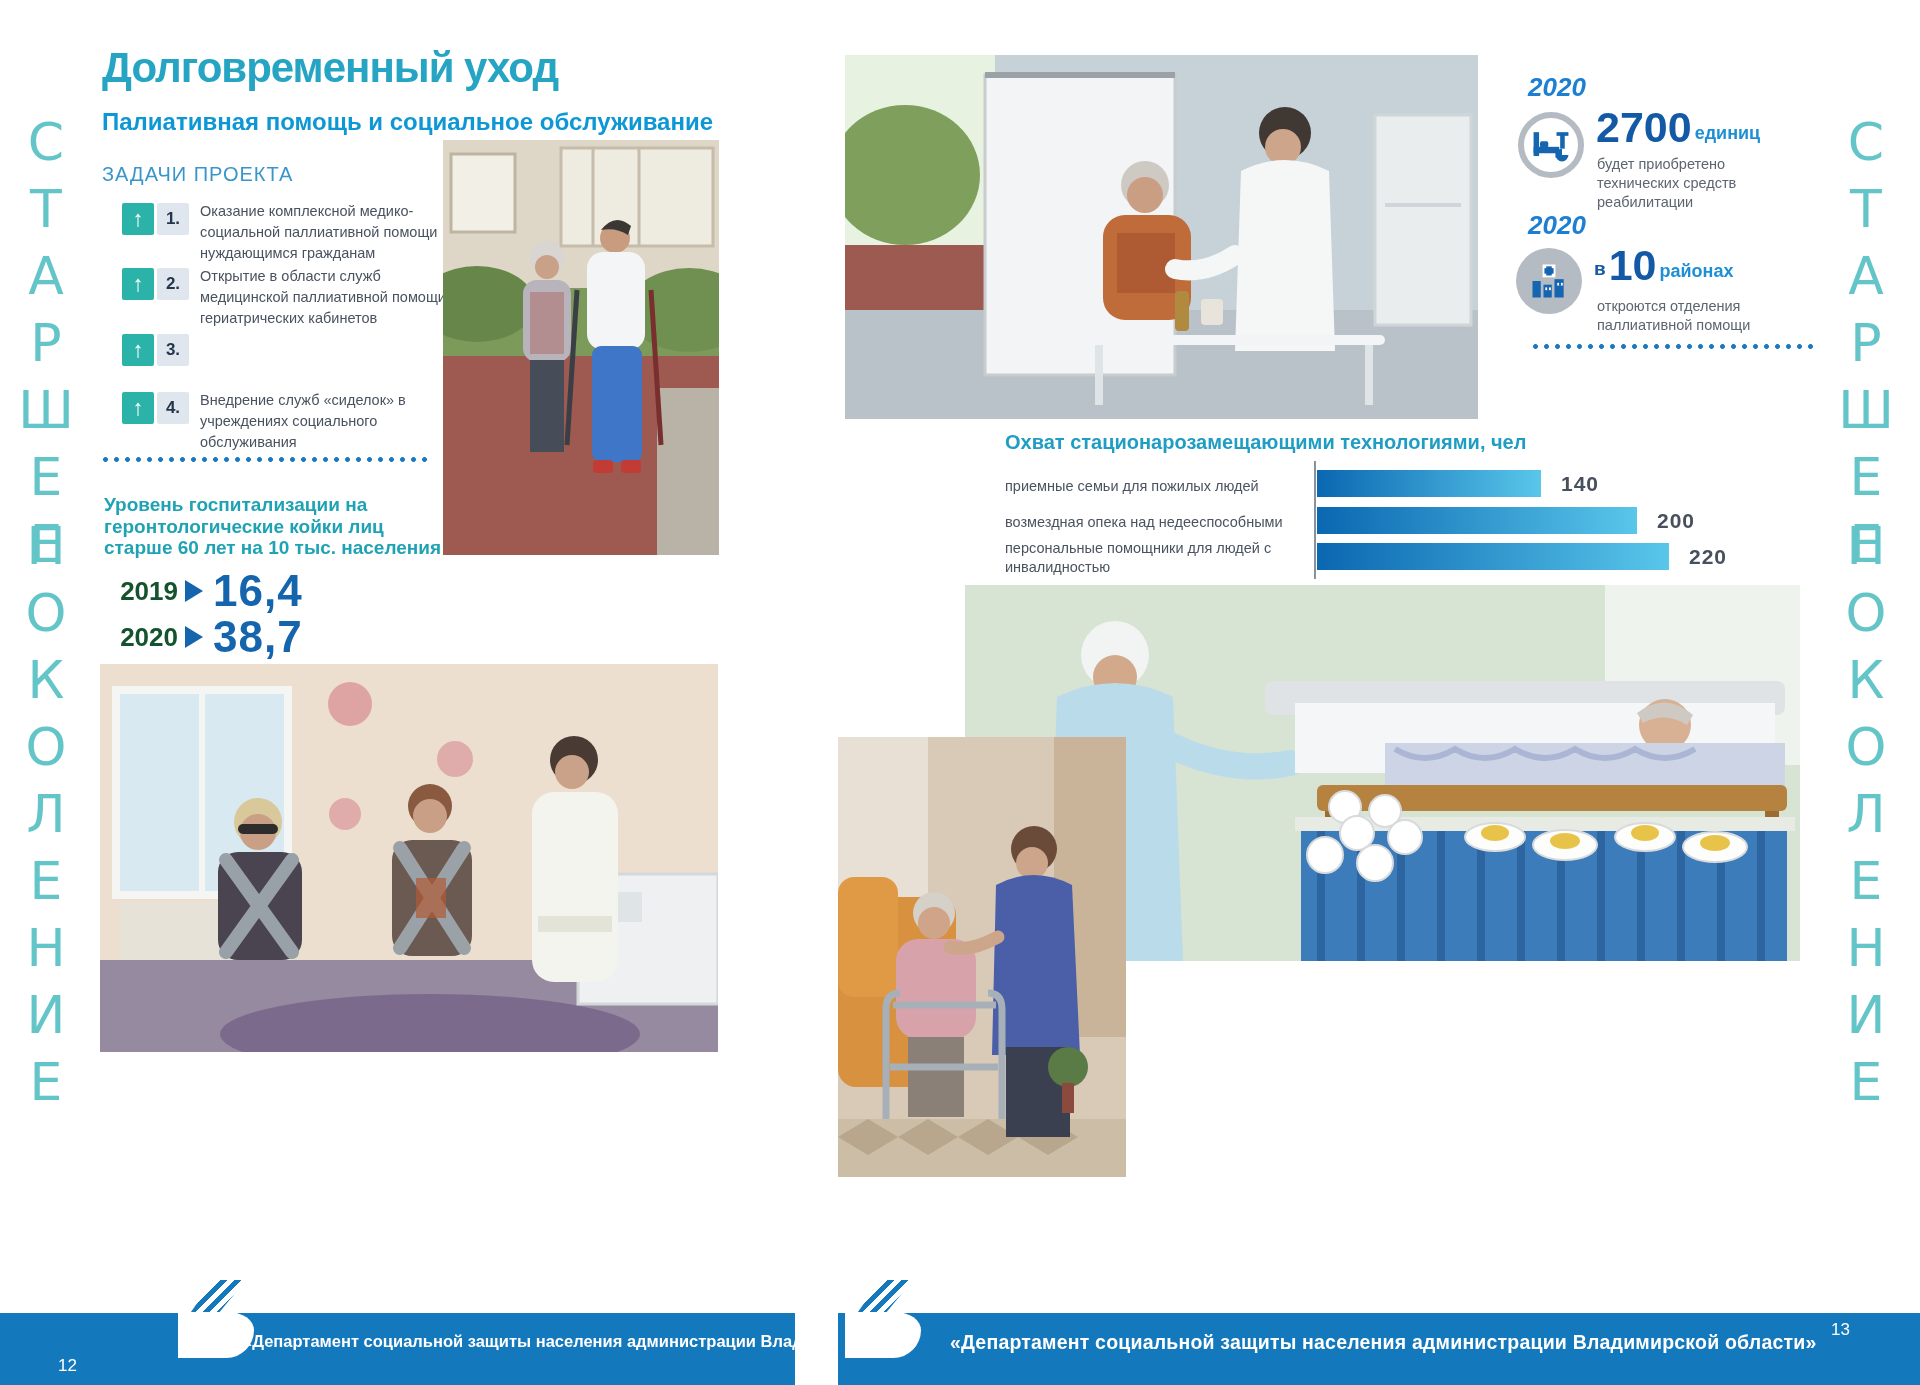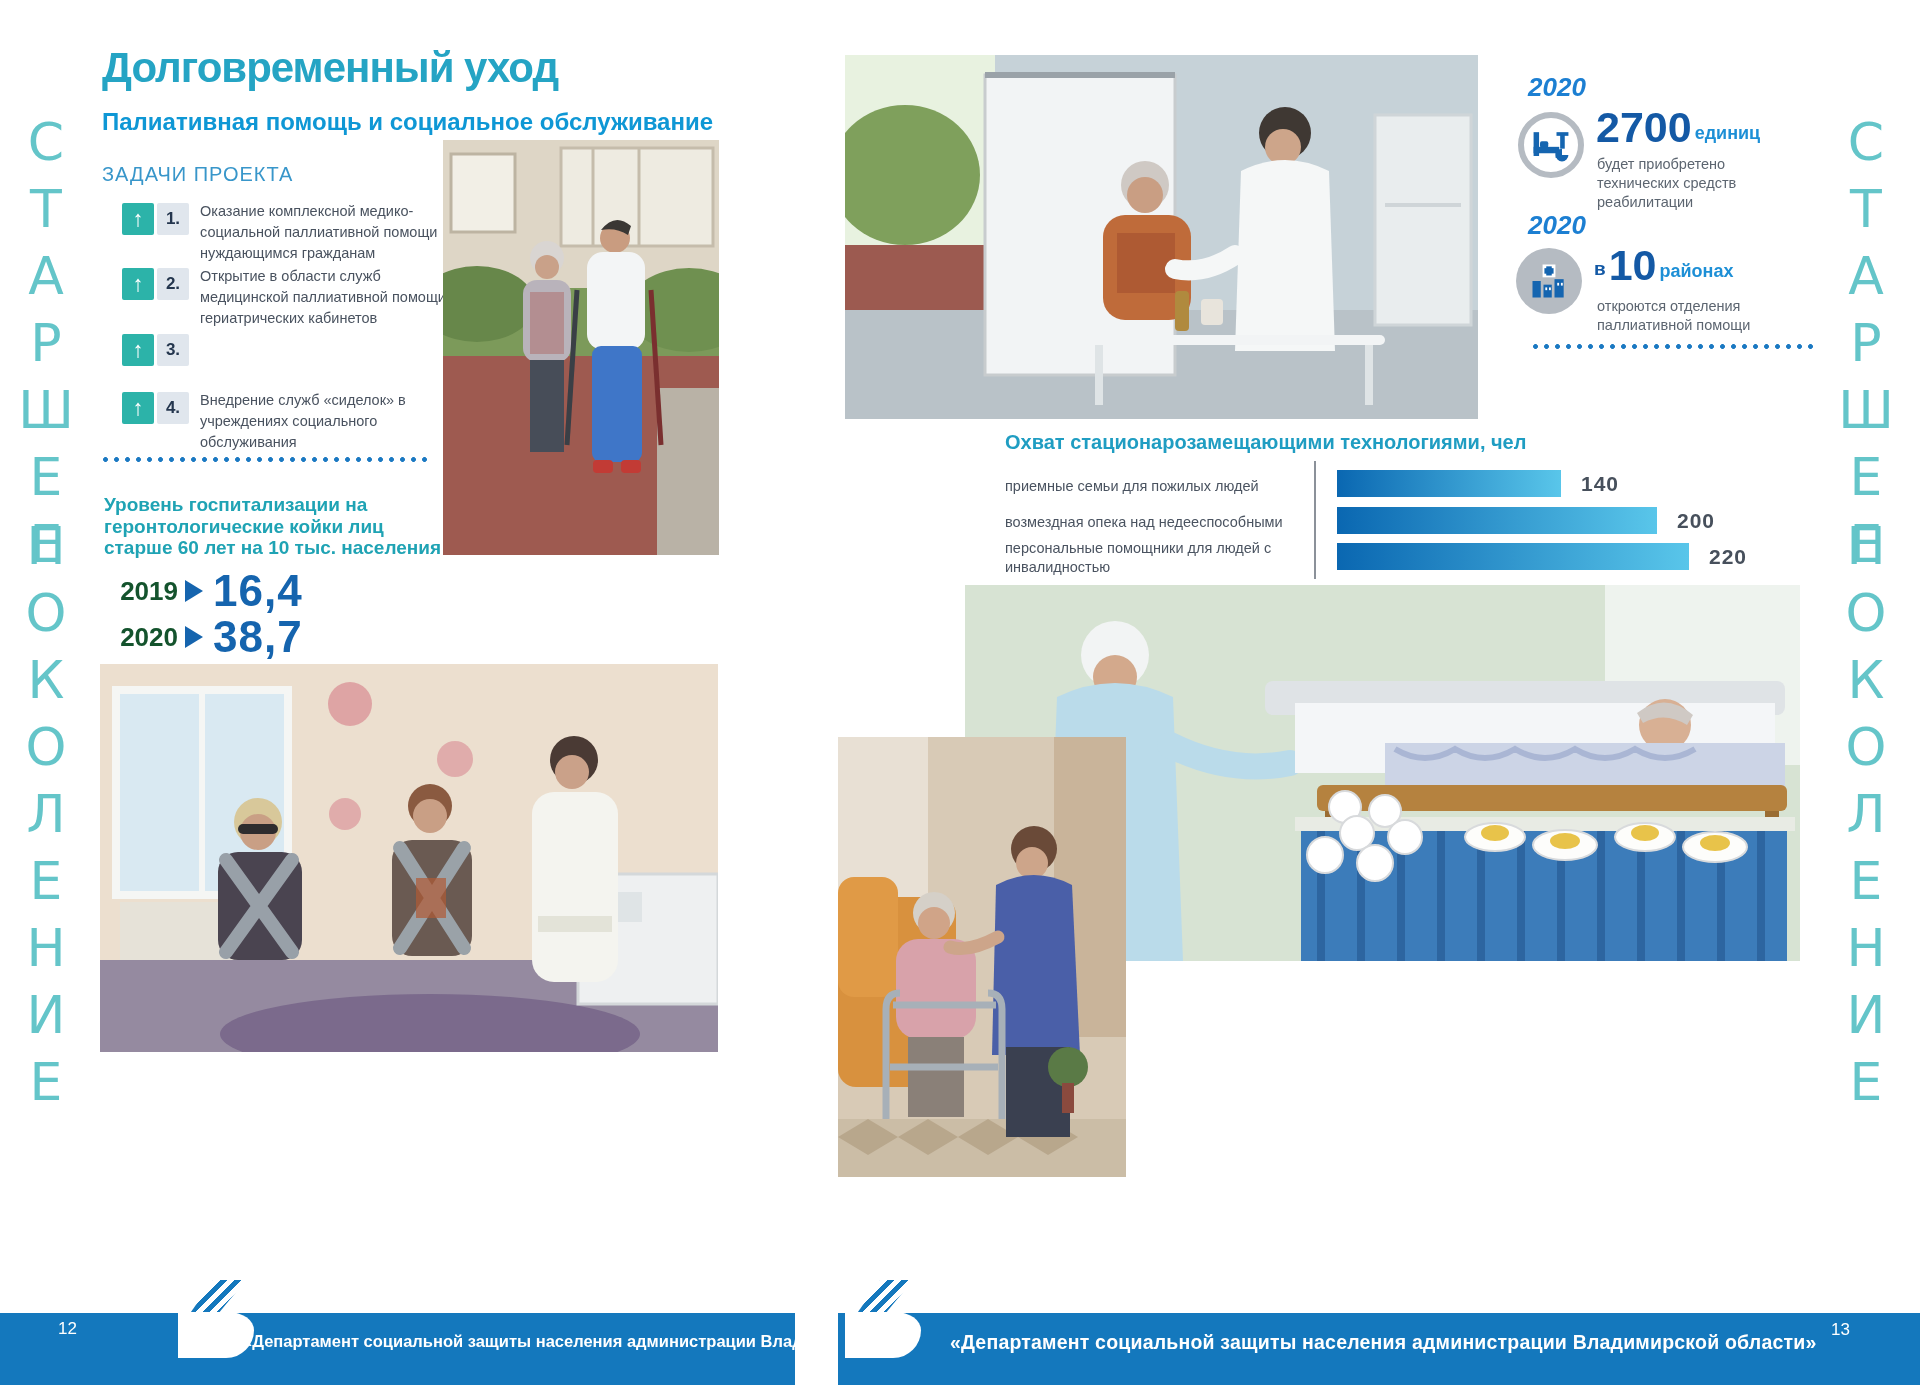--- a/index.html
+++ b/index.html
@@ -81,34 +81,34 @@
   .big-num{ font-size:43px; font-weight:bold; color:#1459a5; line-height:1; }
   .big-unit{ font-size:18px; font-weight:bold; color:#1d8fd6; padding:0 0 5px 3px; }
   .idesc{ position:absolute; width:195px; font-size:14.5px; line-height:19px; color:#5c6570; }
   .d1{ left:1597px; top:155px; } .d2{ left:1597px; top:297px; }
 
   
   .chart-title{ position:absolute; left:1005px; top:431px; font-size:20px; font-weight:bold; color:#1f9dc2; }
   .chart-label{ position:absolute; left:1005px; width:285px; font-size:14.5px; line-height:19px; color:#4a5360; }
   .cl1{ top:477px; } .cl2{ top:513px; } .cl3{ top:539px; }
   .chart-axis{ position:absolute; left:1314px; top:461px; width:2px; height:118px; background:#8b9199; }
-  .chart-row{ position:absolute; left:1317px; display:flex; align-items:center;padding-left:20px; }
+  .chart-row{ position:absolute; left:1317px; display:flex; align-items:center; }
   .cr1{ top:470px; } .cr2{ top:507px; } .cr3{ top:543px; }
   .bar-fill{ height:27px; background:linear-gradient(90deg,#0a67b1,#59c6ea); }
   .bar-val{ margin-left:20px; font-size:21px; font-weight:bold; color:#47505c; letter-spacing:1px; }
 
   
   .footer{ position:absolute; top:1313px; height:72px; background:#1478bd; overflow:hidden; }
   .footer-left { left:0px; width:795px; }
   .footer-right{ left:838px; width:1082px; }
   .footer-text{ color:#fff; font-weight:bold; white-space:nowrap; }
   .ft-left { position:absolute; left:243px; top:19px; font-size:16.5px; }
   .ft-right{ position:absolute; left:112px; top:18px; font-size:19.5px; letter-spacing:0.2px; }
   .pagenum{ position:absolute; color:#fff; font-size:17px; z-index:4; }
-  .pn-left { left:58px;  top:1319px; }
+  .pn-left { left:58px;  top:1356px; }
   .pn-right{ left:1831px; top:1320px; }
   .logo-flag{ position:absolute; top:1280px; width:68px; height:33px; z-index:4;
     background:repeating-linear-gradient(135deg,#1478bd 0 5px,#ffffff 5px 10px);
     clip-path:polygon(18% 100%,52% 0,100% 0,60% 100%); }
   .logo-d{ position:absolute; top:1312px; width:76px; height:46px; background:#ffffff; z-index:4;
     border-radius:0 42px 46px 0 / 0 30px 46px 0; }
   .lf-left{ left:178px; } .ld-left{ left:178px; }
   .lf-right{ left:845px; } .ld-right{ left:845px; }
 </style>
 </head>

